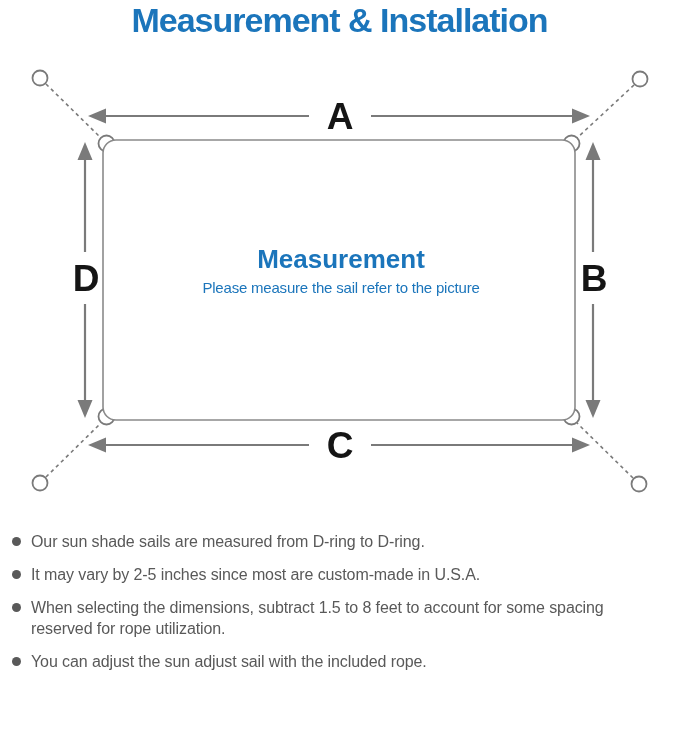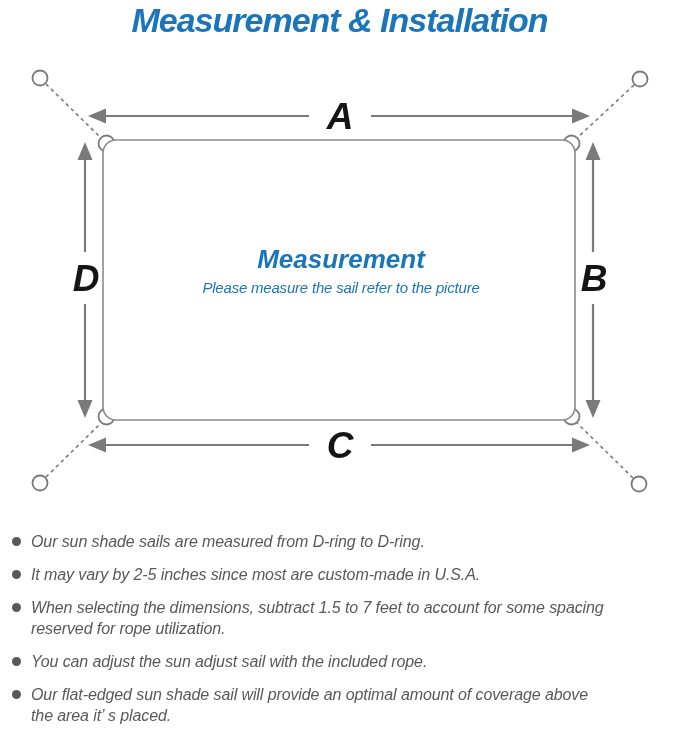--- a/index.html
+++ b/index.html
@@ -1,19 +1,18 @@
 <!DOCTYPE html>
 <html><head>
 <meta charset="utf-8">
 <style>
   html,body{margin:0;padding:0;background:#fff;}
   .stage{
     position:relative;width:679px;height:739px;background:#fff;overflow:hidden;
     font-family:"Liberation Sans",sans-serif;
-    font-style:italic;
   }
   .title{
     position:absolute;top:1px;left:0;width:679px;text-align:center;
     font-size:34px;font-weight:bold;letter-spacing:-1px;color:#1b75bb;margin:0;
   }
   .diagram{position:absolute;top:0;left:0;}
   .dim-label{font-size:37px;font-weight:bold;fill:#151515;}
   .center-title{font-size:26px;font-weight:bold;fill:#1b75bb;}
   .center-sub{font-size:15px;fill:#1b75bb;letter-spacing:-0.2px;}
   .bullets{
@@ -100,27 +99,22 @@
     <li>
       <span class="dot"></span>
       <span class="bullet-text">Our sun shade sails are measured from D-ring to D-ring.</span>
     </li>
     <li>
       <span class="dot"></span>
       <span class="bullet-text">It may vary by 2-5 inches since most are custom-made in U.S.A.</span>
     </li>
     <li>
       <span class="dot"></span>
-      <span class="bullet-text">When selecting the dimensions, subtract 1.5 to 7 feet to account for some spacing
+      <span class="bullet-text">When selecting the dimensions, subtract 1.5 to 8 feet to account for some spacing
 reserved for rope utilization.</span>
     </li>
     <li>
       <span class="dot"></span>
       <span class="bullet-text">You can adjust the sun adjust sail with the included rope.</span>
     </li>
-    <li>
-      <span class="dot"></span>
-      <span class="bullet-text">Our flat-edged sun shade sail will provide an optimal amount of coverage above
-the area it’ s placed.</span>
-    </li>
   </ul>
 
 </div>
 
 </body></html>

